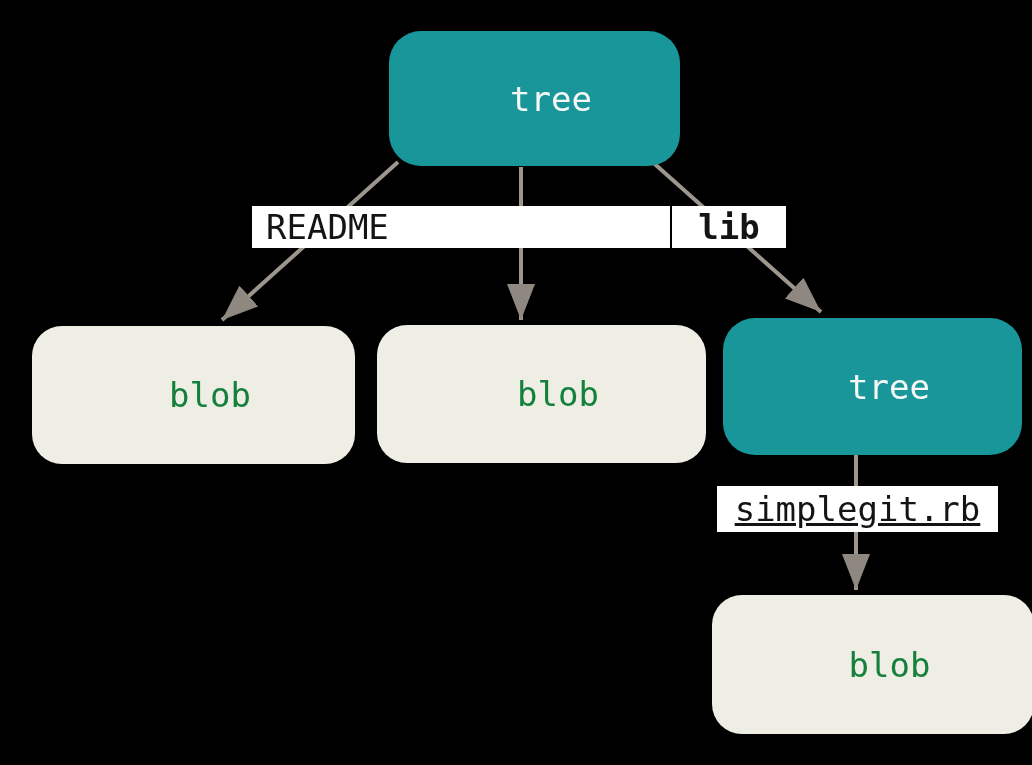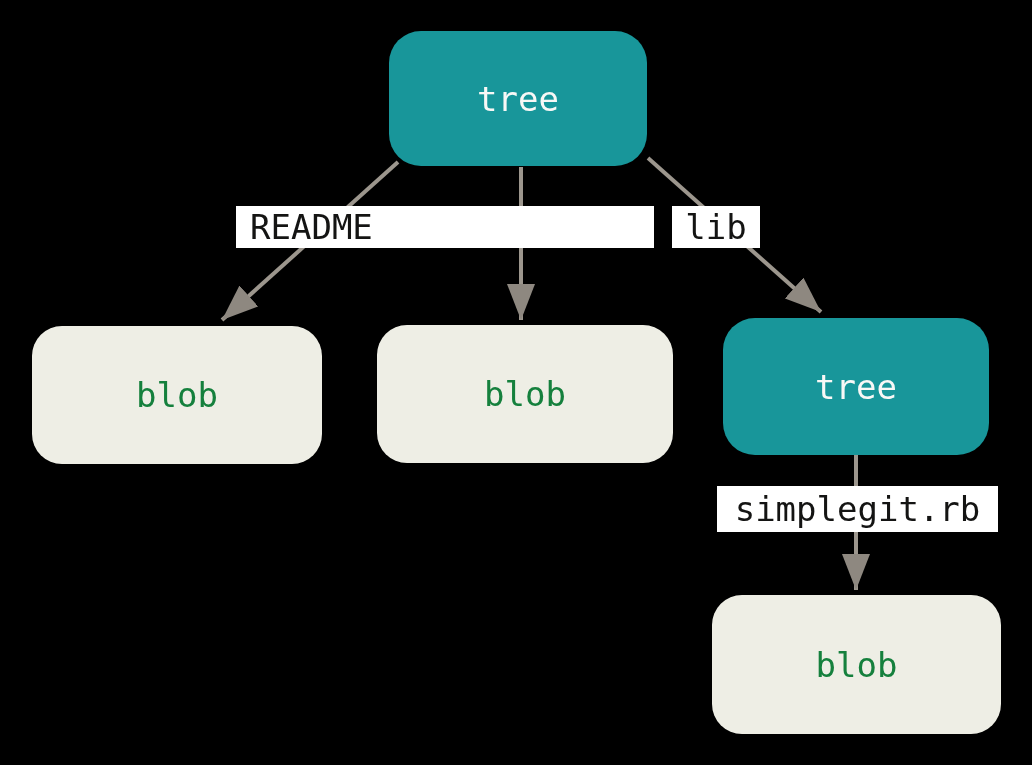--- a/index.html
+++ b/index.html
@@ -23,20 +23,21 @@
   }
   .node {
     position: absolute;
     z-index: 3;
     display: flex;
     align-items: center;
     justify-content: center;
     border-radius: 32px;
     font-size: 34px;
     letter-spacing: 0px;
+    padding-left: 33px;
   }
   .node.tree {
     background: #18969a;
     color: #f8f8f6;
   }
   .node.blob {
     background: #eeeee5;
     color: #15803d;
   }
   .edge-label {
@@ -55,23 +56,23 @@
     box-sizing: border-box;
     gap: 41px;
   }
   
   #node-tree-root    { left: 389px; top: 31px;  width: 258px; height: 135px; }
   #node-blob-readme  { left: 32px;  top: 326px; width: 290px; height: 138px; border-radius: 30px; }
   #node-blob-rakefile{ left: 377px; top: 325px; width: 296px; height: 138px; border-radius: 30px; }
   #node-tree-lib     { left: 723px; top: 318px; width: 266px; height: 137px; }
   #node-blob-simplegit{ left: 712px; top: 595px; width: 289px; height: 139px; border-radius: 30px; }
   
-  #label-readme-rakefile { left: 236px; top: 206px; width: 418px; height: 42px; }
-  #label-lib             { left: 672px; top: 206px; width: 88px; height: 42px; }
-  #label-simplegit       { left: 717px; top: 486px; width: 281px; height: 46px; }
+  #label-readme-rakefile { left: 252px; top: 206px; width: 418px; height: 42px; }
+  #label-lib             { left: 672px; top: 206px; width: 114px; height: 42px; font-weight: bold; }
+  #label-simplegit       { left: 717px; top: 486px; width: 281px; height: 46px; text-decoration: underline; }
 </style>
 </head>
 <body>
 
 <div class="canvas">
 
   <svg class="edges" width="1032" height="765" viewBox="0 0 1032 765">
     <defs>
       <marker id="arrowhead" markerWidth="9" markerHeight="7" refX="9" refY="3.5" orient="auto" markerUnits="strokeWidth">
         <path d="M0,0 L9,3.5 L0,7 Z" fill="#8e8880"></path>

